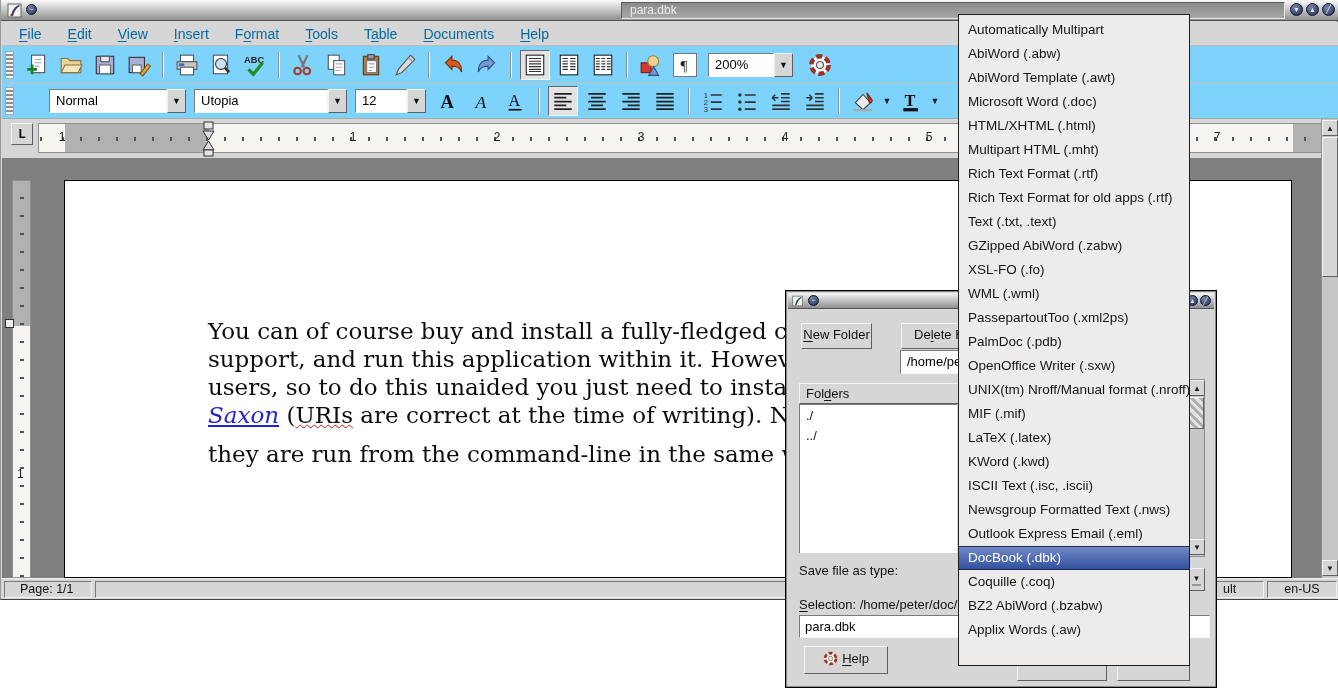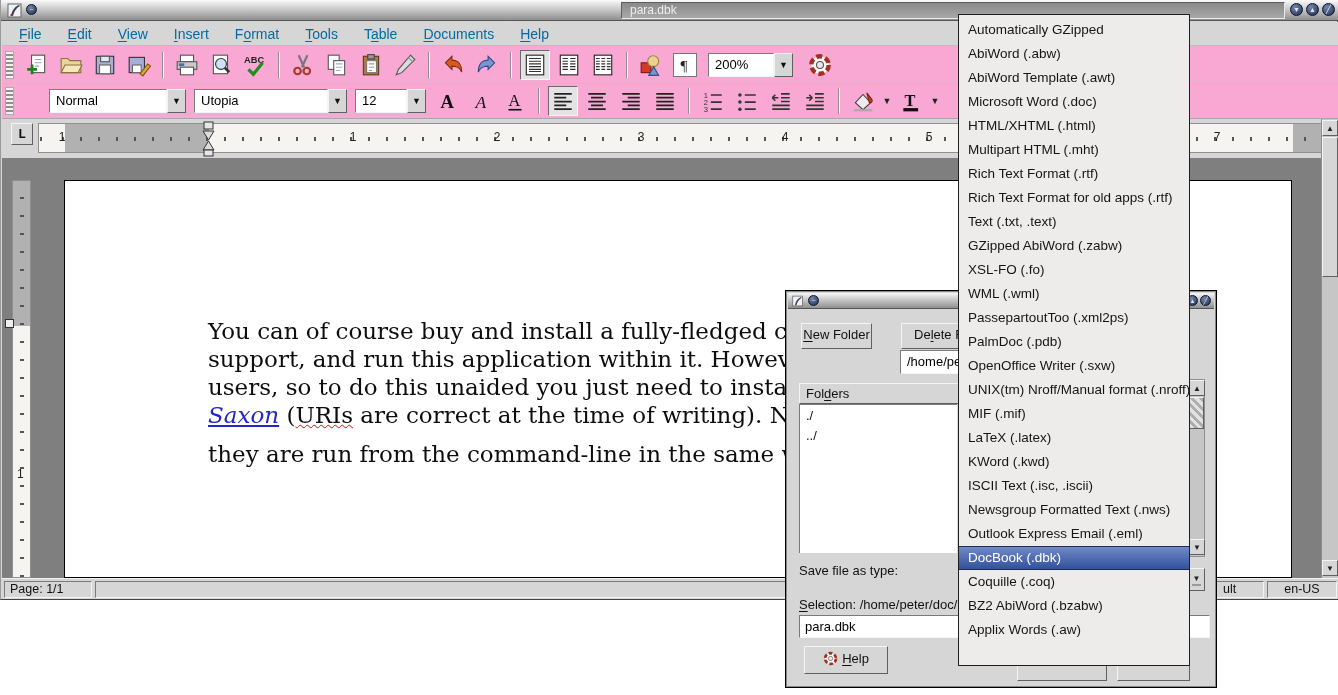--- a/index.html
+++ b/index.html
@@ -30,21 +30,21 @@
   .wbtn-sm { width:11px; height:11px; font-size:7px; line-height:9px; }
   .app-icon { position:absolute; }
 
   
   #menubar { position:absolute; left:1px; top:22px; width:1336px; height:24px; background:#d6d6d6;
              display:flex; align-items:center; gap:16px; padding-left:12px; font-size:14px; color:#0369a1;
              border-bottom:1px solid #bdbdbd; }
   .menu-item { padding:2px 5px; cursor:default; }
 
   
-  .toolbar { position:absolute; left:1px; width:1336px; background:#f9a8d4; display:flex; align-items:center; }
+  .toolbar { position:absolute; left:1px; width:1336px; background:#7dd3fc; display:flex; align-items:center; }
   #toolbar-main   { top:46px; height:38px; border-bottom:1px solid #c2c2c2; }
   #toolbar-format { top:84px; height:35px; border-bottom:1px solid #a8a8a8; }
   .tb-handle { width:9px; height:28px; margin:0 6px 0 3px;
                background:repeating-linear-gradient(180deg,#f2f2f2 0 2px,#8f8f8f 2px 4px); border:1px solid #aaa; }
   .tbtn { width:30px; height:30px; display:flex; align-items:center; justify-content:center;
           background:transparent; border:1px solid transparent; margin:0 2px; }
   .tbtn.active { background:#e3e3e3; border-top:1px solid #6a6a6a; border-left:1px solid #6a6a6a;
                  border-right:1px solid #f6f6f6; border-bottom:1px solid #f6f6f6; }
   .tbtn .icn { width:24px; height:24px; display:block; }
   .tbtn .icn svg { width:24px; height:24px; display:block; }
@@ -90,21 +90,21 @@
   
   #vscroll { position:absolute; left:1320px; top:119px; width:17px; height:459px; background:#c6c6c6;
              border-left:1px solid #8f8f8f; }
   .sbtn { position:absolute; left:0; width:16px; height:16px; display:flex; align-items:center; justify-content:center;
           font-size:8px; color:#222; }
   #vthumb { position:absolute; left:0; top:18px; width:16px; height:140px; }
 
   
   #statusbar { position:absolute; left:1px; top:578px; width:1336px; height:21px; background:#d6d6d6;
                border-top:1px solid #f2f2f2; font-size:12.5px; color:#111; }
-  .status-box { position:absolute; top:2px; height:17px; line-height:15px; padding:0 5px; }
+  .status-box { position:absolute; top:2px; height:17px; line-height:15px; padding:0 15px; }
 
   
   #dialog { position:absolute; left:785px; top:290px; width:432px; height:398px; background:#d6d6d6;
             border:1px solid #000; box-shadow:0 0 0 1px #888 inset; z-index:10; font-size:13px; color:#111; }
   #dlg-titlebar { position:absolute; left:2px; top:2px; width:426px; height:16px;
                   background:linear-gradient(#f6f6f6,#8f8f8f); border-bottom:1px solid #555; }
   .dlg-btn { position:absolute; height:26px; line-height:22px; text-align:center; font-size:13px; color:#111; } 
 
   .list-header { height:21px; line-height:19px; padding-left:6px; }
   #folders-list { position:absolute; left:13px; top:92px; width:160px; height:216px; }
@@ -558,21 +558,21 @@
             <circle cx="11" cy="11" r="3.2" fill="#e8e8e8" stroke="#555"></circle>
           </svg>
       </span><span><u>H</u>elp</span>
     </div>
 
     <div class="hidden-btn raised" style="left:231px; top:362px; width:90px;"></div>
     <div class="hidden-btn raised" style="left:331px; top:362px; width:73px;"></div>
   </div>
 
   <div id="format-menu">
-      <div class="fmt-item">Automatically GZipped</div>
+      <div class="fmt-item">Automatically Multipart</div>
       <div class="fmt-item">AbiWord (.abw)</div>
       <div class="fmt-item">AbiWord Template (.awt)</div>
       <div class="fmt-item">Microsoft Word (.doc)</div>
       <div class="fmt-item">HTML/XHTML (.html)</div>
       <div class="fmt-item">Multipart HTML (.mht)</div>
       <div class="fmt-item">Rich Text Format (.rtf)</div>
       <div class="fmt-item">Rich Text Format for old apps (.rtf)</div>
       <div class="fmt-item">Text (.txt, .text)</div>
       <div class="fmt-item">GZipped AbiWord (.zabw)</div>
       <div class="fmt-item">XSL-FO (.fo)</div>

